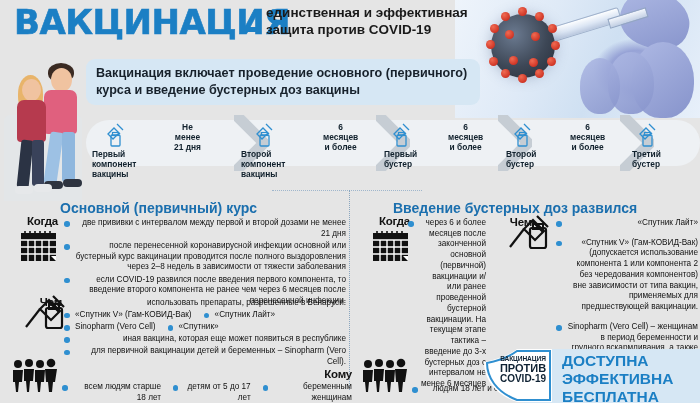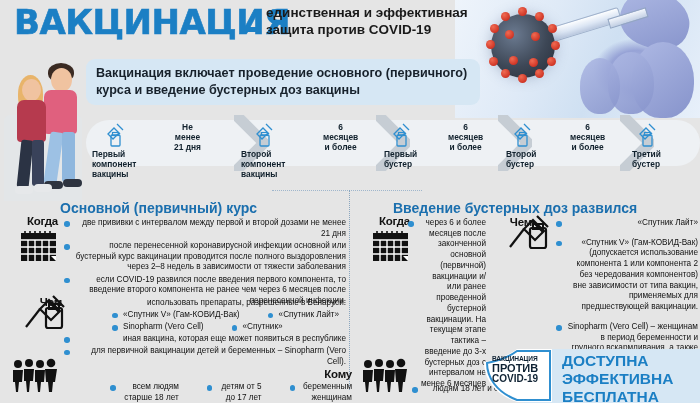--- a/index.html
+++ b/index.html
@@ -113,40 +113,40 @@
   .blk-label { font-size: 11.5px; font-weight: 900; color: #111; letter-spacing: -.2px; }
   .bullets { list-style: none; }
   .bullets li {
     position: relative; padding-left: 11px; margin-bottom: 1.5px;
     font-size: 8.2px; line-height: 1.31; color: #111;
   }
   .bullets li::before {
     content: ""; position: absolute; left: 0; top: 3.2px;
     width: 5.5px; height: 5.5px; border-radius: 50%; background: #2f8fd0;
   }
-  .inline-row { display: flex; gap: 28px; margin-left: 48px; }
+  .inline-row { display: flex; gap: 12px; }
   .inline-row li { margin-bottom: 1.5px; }
 
   
   .ico { position: absolute; }
   .cal { width: 38px; height: 33px; }
   .syr-ico { width: 46px; height: 36px; }
   .fam { width: 48px; height: 34px; }
 
   
   .badge {
     position: absolute; left: 500px; top: 349px; width: 200px; height: 54px;
     background: #d6e7f4; border-radius: 27px 0 0 27px;
   }
   .shield {
     position: absolute; left: 480px; top: 348px; width: 74px; height: 55px;
   }
   .shield-txt {
     position: absolute; left: 492px; top: 356px; width: 62px;
-    text-align: left; color: #0f2233; line-height: 1.04;
+    text-align: center; color: #0f2233; line-height: 1.04;
   }
   .st1 { font-size: 6.6px; font-weight: 900; letter-spacing: -.1px; }
   .st2 { font-size: 11px;  font-weight: 900; }
   .st3 { font-size: 10px;  font-weight: 900; }
   .badge-lines {
     position: absolute; left: 562px; top: 352px; width: 140px;
     color: #1b7fc4; font-weight: 900; line-height: 1.17;
   }
   .bl1 { font-size: 15.5px; }
   .bl2 { font-size: 15.5px; }

